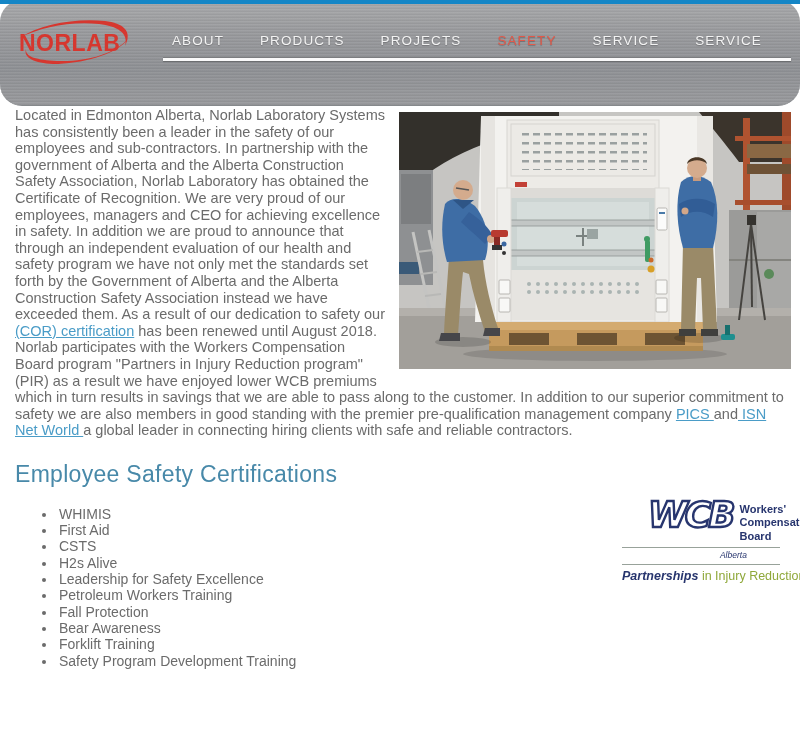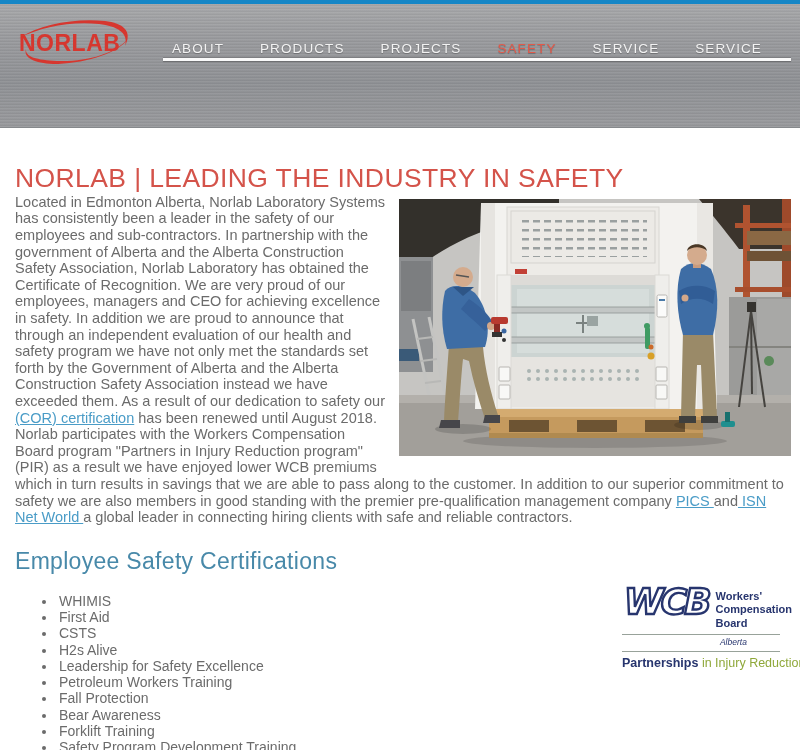--- a/index.html
+++ b/index.html
@@ -6,30 +6,30 @@
     --top-strip:#1586c6; --nav-text:#f3f3f3; --nav-active:#e2594a;
     --title-red:#d4534a; --section-blue:#4889a9; --link-blue:#4a9cc7;
     --body-text:#6b6b6b; --wcb-navy:#27356e; --wcb-green:#8fa83a;
   }
   *{box-sizing:border-box; margin:0; padding:0;}
   html,body{width:800px; height:750px; overflow:hidden; background:#fff;
     font-family:"Liberation Sans", sans-serif;}
   .page{width:800px; height:750px; position:relative; background:#fff;}
 
   
-  header{position:relative; width:800px; height:128px;
+  header{position:relative; width:800px; height:106px;
     background:
       repeating-linear-gradient(180deg, rgba(255,255,255,0.05) 0 1px, rgba(0,0,0,0.045) 2px 3px),
       linear-gradient(180deg,#a9aaac 0%,#9a9b9e 30%,#8f9195 65%,#999a9d 100%);
-    border-bottom:1px solid #86898c;}
+    border-bottom:1px solid #86898c;border-radius:22px;}
   .top-strip{position:absolute; top:0; left:0; width:100%; height:4px; background:var(--top-strip,#1586c6);}
   .logo{position:absolute; left:13px; top:16px; display:block; cursor:pointer;}
   nav{position:absolute; left:172px; top:33px; display:flex; gap:36px;}
   nav a{color:var(--nav-text,#f3f3f3); font-size:13.5px; letter-spacing:1.1px;
-    text-decoration:none; cursor:pointer; text-shadow:0 1px 1px rgba(0,0,0,0.25); white-space:nowrap;margin-top:8px;}
+    text-decoration:none; cursor:pointer; text-shadow:0 1px 1px rgba(0,0,0,0.25); white-space:nowrap;}
   nav a.active{color:var(--nav-active,#e2594a);}
   .nav-underline{position:absolute; left:163px; right:9px; top:58px; height:3px;
     background:#fafafa; box-shadow:0 -1px 0 rgba(0,0,0,0.18), 0 1px 1px rgba(0,0,0,0.28);}
 
   
   .content{padding:0 9px 0 15px;}
   h1{margin-top:37px; color:var(--title-red,#d4534a); font-size:26.5px; font-weight:300;
     letter-spacing:0.4px; line-height:1.05; white-space:nowrap;}
   .intro{margin-top:1px; color:var(--body-text,#6b6b6b); font-size:14.5px; line-height:16.6px;}
   .intro a{color:var(--link-blue,#4a9cc7); text-decoration:underline; cursor:pointer;}
@@ -40,26 +40,26 @@
   .cert-row{display:flex; align-items:flex-start;}
   .cert-row ul{flex:1; margin:18px 0 0; padding-left:42px; color:var(--body-text,#6b6b6b);
     font-size:14px; line-height:16.3px;}
   .cert-row li{padding-left:2px;}
 
   
   .wcb{width:158px; margin:14px 11px 0 0; flex:none;}
   .wcb-top{display:flex; gap:7px; align-items:flex-start;}
   .wcb-acronym{font-family:"DejaVu Sans", sans-serif; font-size:36px; font-weight:800;
     font-style:italic; line-height:26px; letter-spacing:-3px; color:#fff;
-    -webkit-text-stroke:2.4px var(--wcb-navy,#27356e); padding-left:2px;}
+    -webkit-text-stroke:2.4px var(--wcb-navy,#27356e); padding-left:2px;margin-left:24px;}
   .wcb-org{font-size:11px; font-weight:700; color:var(--wcb-navy,#27356e); line-height:1.22; padding-top:1px;}
   .wcb-div{height:1px; background:#98a29a; margin:4px 0 2px;}
   .wcb-region{font-size:8.5px; font-style:italic; color:var(--wcb-navy,#27356e); margin-left:62%;}
   .wcb-tagline{margin-top:4px; font-size:12.5px; white-space:nowrap;}
-  .wcb-tagline .tb{color:var(--wcb-navy,#27356e); font-weight:800; }
+  .wcb-tagline .tb{color:var(--wcb-navy,#27356e); font-weight:800; font-style:italic;}
   .wcb-tagline .tr{color:var(--wcb-green,#8fa83a);}
 </style>
 </head>
 <body>
 
 <div class="page">
 
   <header>
     <div class="top-strip"></div>
 
@@ -76,21 +76,20 @@
       <a>PRODUCTS</a>
       <a>PROJECTS</a>
       <a class="active">SAFETY</a>
       <a>SERVICE</a>
       <a>SERVICE</a>
     </nav>
     <div class="nav-underline"></div>
   </header>
 
   <main class="content">
-    <h1>NORLAB | LEADING THE INDUSTRY IN SAFETY</h1>
 
     <div class="intro">
       <div class="photo">
         <svg width="392" height="257" viewBox="0 0 392 257">
           <defs>
             <pattern id="vent" width="11" height="9" patternUnits="userSpaceOnUse">
               <rect x="2" y="3" width="7" height="2.5" fill="#9aa0a0"></rect>
             </pattern>
             <pattern id="holes" width="9" height="8" patternUnits="userSpaceOnUse">
               <circle cx="4" cy="4" r="2" fill="#aab4b2"></circle>

